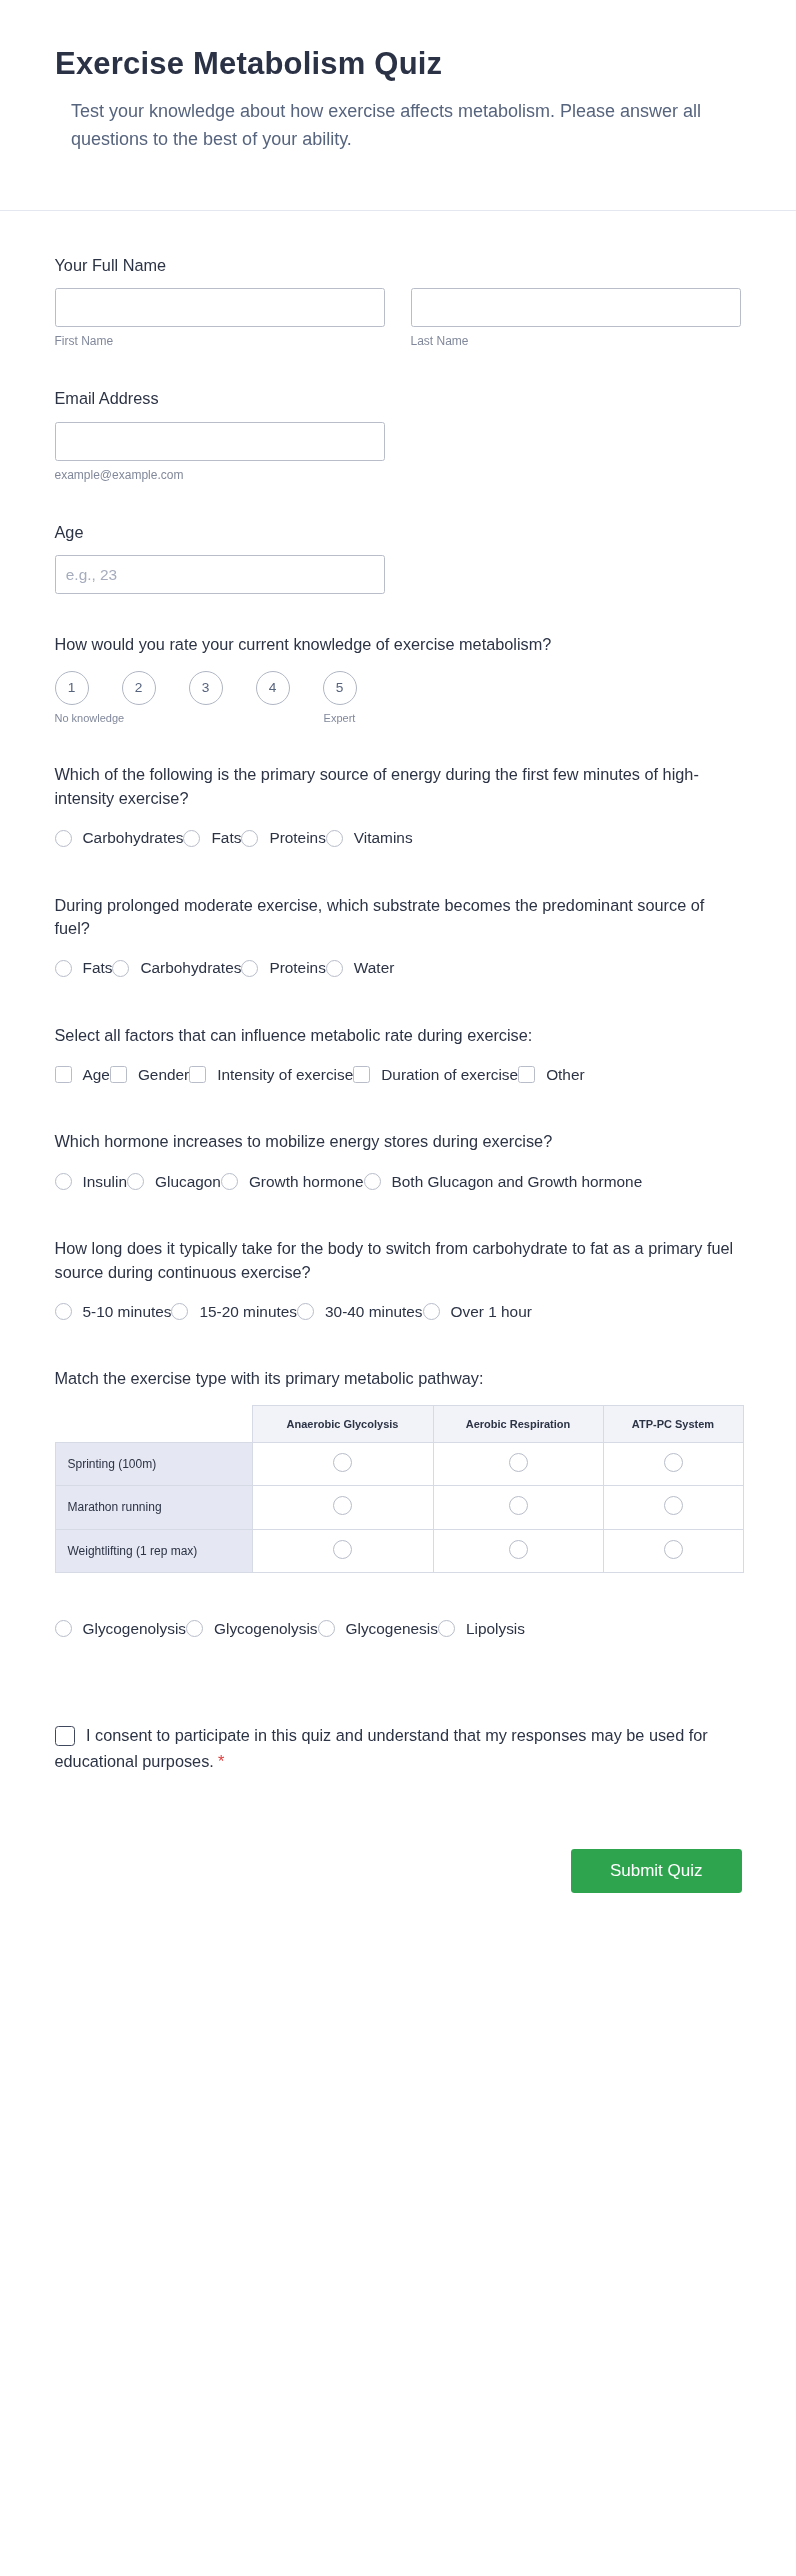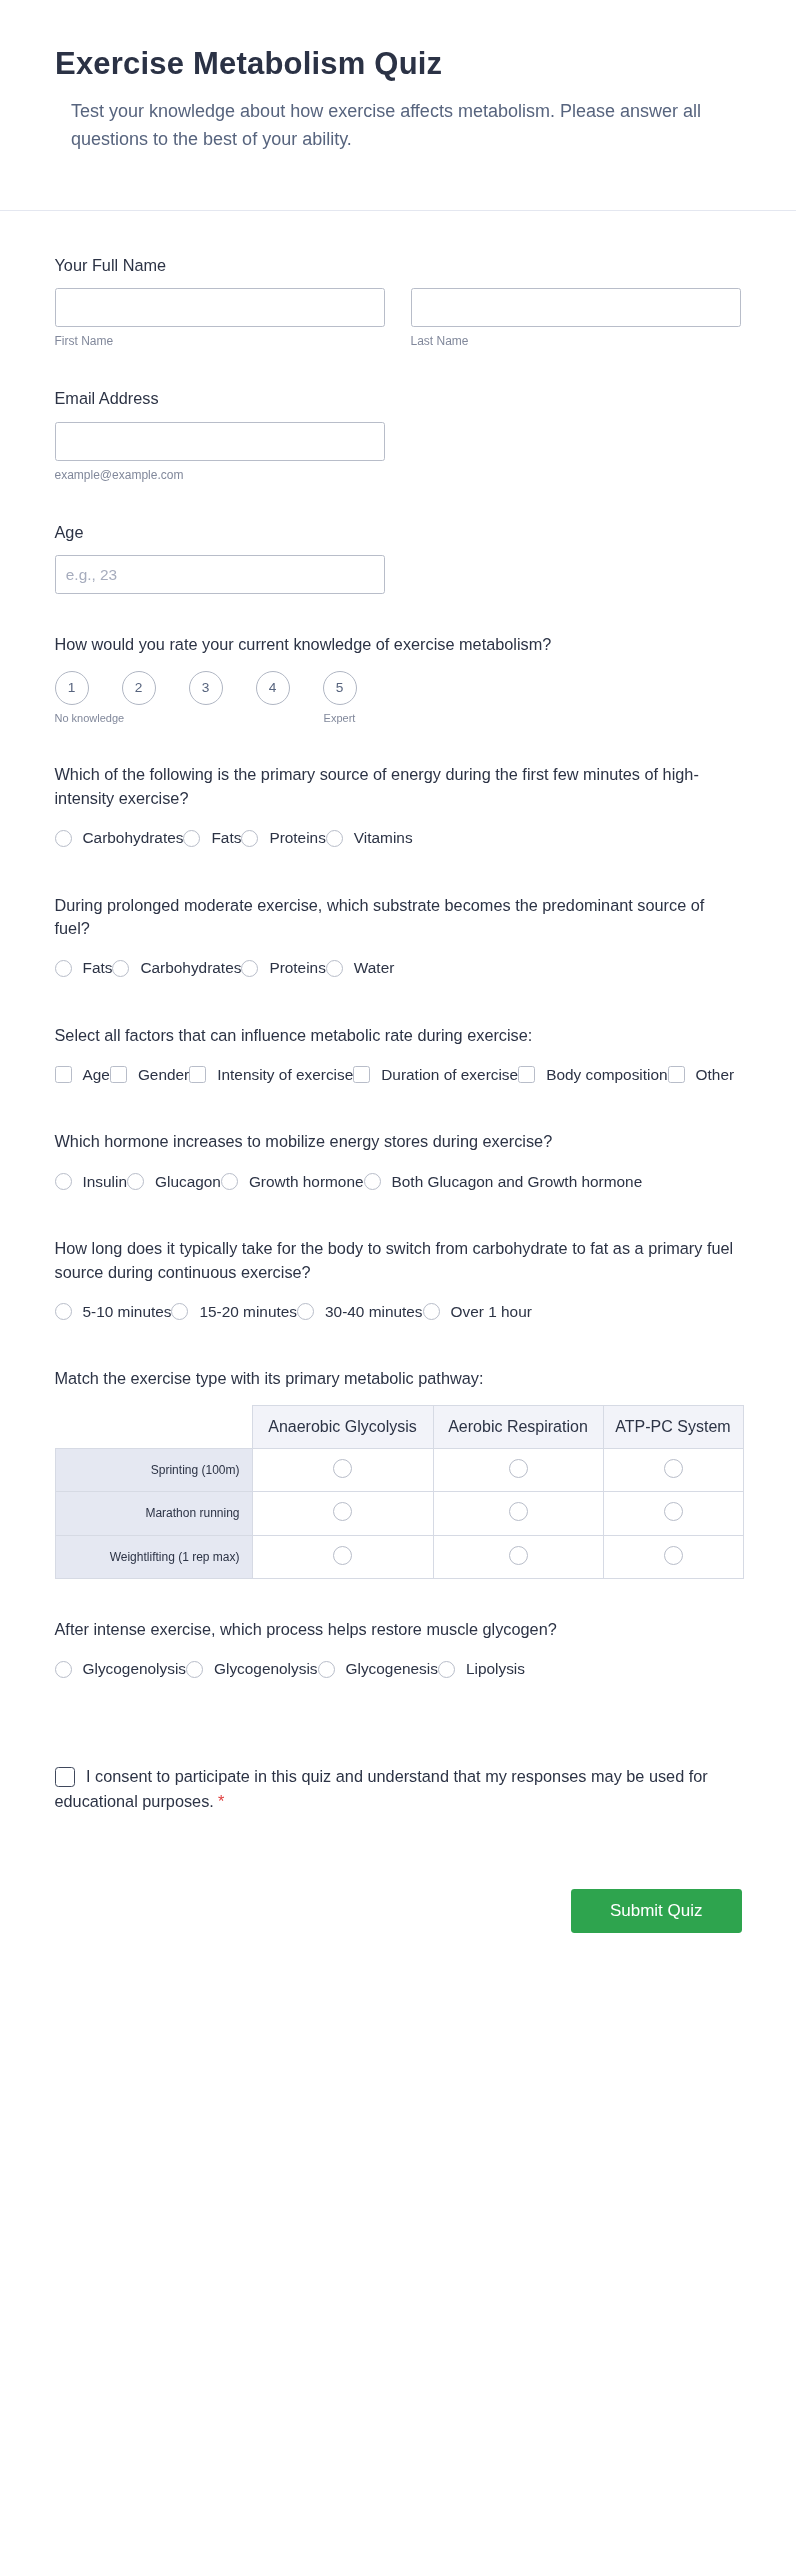--- a/index.html
+++ b/index.html
@@ -37,22 +37,22 @@
   .options { display: flex; flex-direction: row; }
   .option { display: flex; align-items: center; gap: 11px; min-height: 33px; cursor: pointer; }
   .radio { width: 17px; height: 17px; border: 0.9px solid #b8bdc9; border-radius: 50%; background: #fff; flex-shrink: 0; }
   .checkbox { width: 17px; height: 17px; border: 0.9px solid #b8bdc9; border-radius: 2.6px; background: #fff; flex-shrink: 0; }
   .option-label { font-size: 15.4px; color: #2c3345; }
 
   
   .matrix { border-collapse: collapse; width: 687px; table-layout: fixed; margin-top: 13.7px; }
   .matrix th, .matrix td { border: 0.9px solid #d6dae4; }
   .matrix .corner { border: none; background: transparent; }
-  .matrix .mcol { background: #f2f3f9; font-size: 16px; font-weight: 400; color: #2c3345; padding: 12px 6.8px; text-align: center; }
-  .matrix .mrow { background: #e5e8f2; font-size: 12px; font-weight: 400; color: #2c3345; padding: 13px 12px; text-align: right; }
+  .matrix .mcol { background: #f2f3f9; font-size: 11px; font-weight: 700; color: #2c3345; padding: 12px 6.8px; text-align: center; }
+  .matrix .mrow { background: #e5e8f2; font-size: 12px; font-weight: 400; color: #2c3345; padding: 13px 12px; text-align: left; }
   .matrix .mcell { background: #fff; text-align: center; padding: 10.3px 6.8px; }
   .mradio { display: inline-block; width: 19px; height: 19px; border: 0.9px solid #b8bdc9; border-radius: 50%; background: #fff; cursor: pointer; }
 
   
   .consent { margin: 78px 0 0 0; font-size: 16.3px; line-height: 1.55; color: #2c3345; max-width: 685px; }
   .consent-box { display: inline-block; width: 20.5px; height: 20.5px; border: 1.7px solid #3f485c; border-radius: 3.4px;
                  background: #fff; margin-right: 11px; vertical-align: -5.1px; cursor: pointer; }
   .req { color: #e03e3e; margin-left: 4.3px; font-weight: 500; }
 
   
@@ -175,24 +175,20 @@
           <span class="checkbox"></span>
           <span class="option-label">Gender</span>
         </div>
         <div class="option">
           <span class="checkbox"></span>
           <span class="option-label">Intensity of exercise</span>
         </div>
         <div class="option">
           <span class="checkbox"></span>
           <span class="option-label">Duration of exercise</span>
-        </div>
-        <div class="option">
-          <span class="checkbox"></span>
-          <span class="option-label">Body composition</span>
         </div>
         <div class="option">
           <span class="checkbox"></span>
           <span class="option-label">Other</span>
         </div>
       </div>
     </div>
 
     <div class="question">
       <div class="q-label">Which hormone increases to mobilize energy stores during exercise?</div>
@@ -272,21 +268,20 @@
             <th class="mrow">Weightlifting (1 rep max)</th>
             <td class="mcell"><span class="mradio"></span></td>
             <td class="mcell"><span class="mradio"></span></td>
             <td class="mcell"><span class="mradio"></span></td>
           </tr>
         </tbody>
       </table>
     </div>
 
     <div class="question">
-      <div class="q-label">After intense exercise, which process helps restore muscle glycogen?</div>
       <div class="options">
         <div class="option">
           <span class="radio"></span>
           <span class="option-label">Glycogenolysis</span>
         </div>
         <div class="option">
           <span class="radio"></span>
           <span class="option-label">Glycogenolysis</span>
         </div>
         <div class="option">

